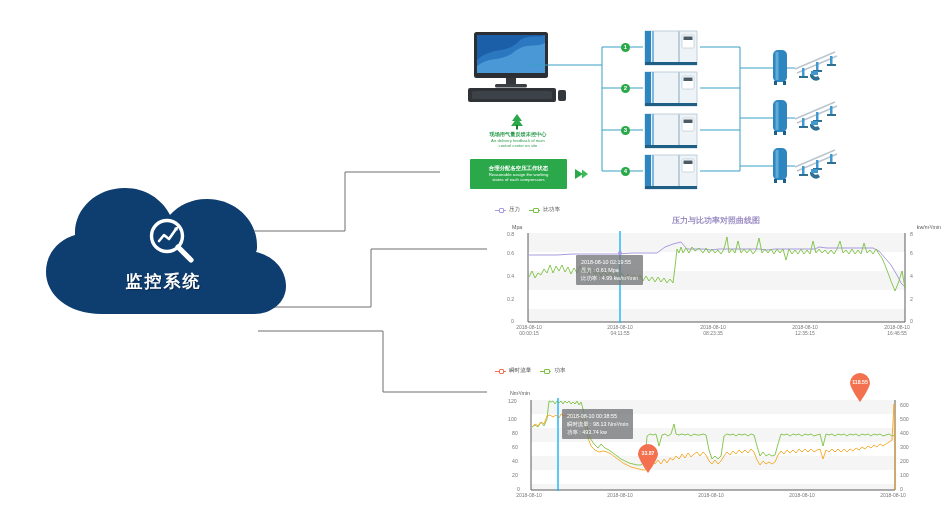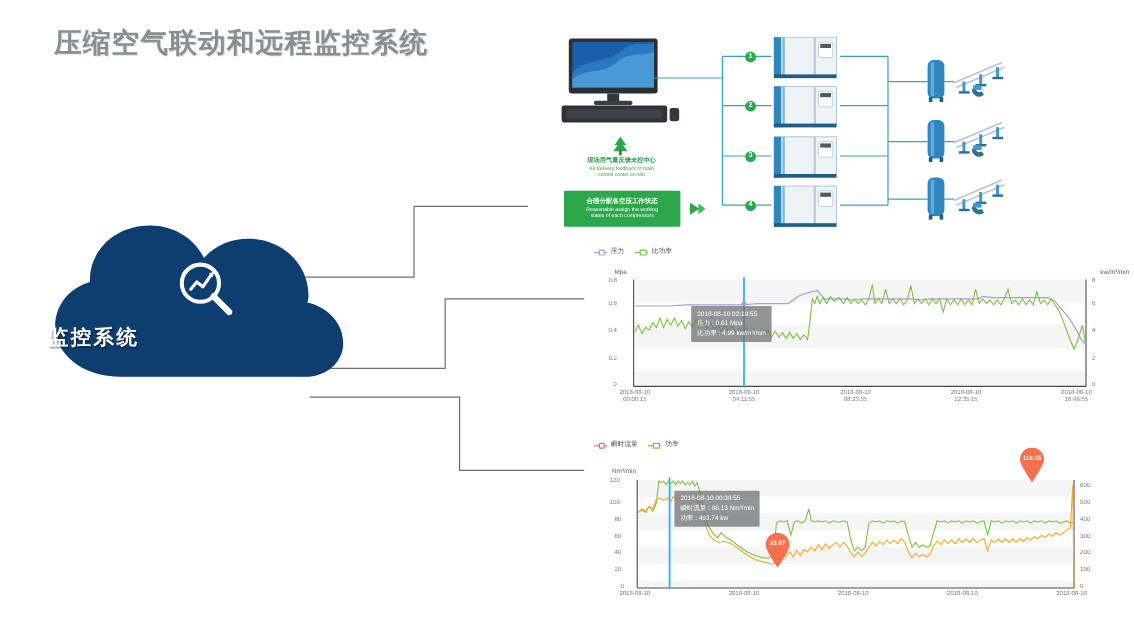--- a/index.html
+++ b/index.html
@@ -19,21 +19,21 @@
     text-shadow: 1px 1px 0 rgba(0,0,0,.12);
     white-space: nowrap;
   }
 
   
   .cloud-wrap { position: absolute; left: 40px; top: 178px; width: 255px; height: 145px; }
   .cloud-shadow { position:absolute; left:4px; top:6px; width:251px; height:139px; }
   .cloud-svg { position: absolute; left: 0; top: 0; }
   .cloud-label {
     position: absolute; left: 0; top: 92px; width: 247px;
-    color: #ffffff;
+    text-align: center; color: #ffffff;
     font-size: 17px; font-weight: bold; letter-spacing: 2px;
     text-shadow: 1px 1px 1px rgba(0,0,0,.35);
   }
   .cloud-icon { position: absolute; left: 104px; top: 36px; width: 56px; height: 56px; }
 
   
   .connectors { position: absolute; left: 0; top: 0; }
 
   
   .panel-diagram { position: absolute; left: 440px; top: 18px; width: 505px; height: 185px; }
@@ -92,21 +92,20 @@
   .pin-val {
     position: absolute; width: 22px; text-align: center; top: 6px;
     font-size: 5.2px; color: #fff7f2; font-weight: bold;
   }
 </style>
 </head>
 <body>
 
 <div id="root">
 
-  <div class="page-title">压缩空气联动和远程监控系统</div>
 
   <svg class="connectors" width="945" height="529">
 
     <polyline points="237,231 345,231 345,172 440,172" fill="none" stroke="#6f6f6f" stroke-width="1"></polyline>
 
     <polyline points="270,307 371,307 371,249 487,249" fill="none" stroke="#6f6f6f" stroke-width="1"></polyline>
 
     <polyline points="258,331 383,331 383,392 487,392" fill="none" stroke="#6f6f6f" stroke-width="1"></polyline>
   </svg>
 
@@ -315,20 +314,21 @@
       <span class="lg-item" style="color:#a99be0">
         <i class="lg-mark"></i>
         <span style="color:#4a4a4a">压力</span>
       </span>
       <span class="lg-item" style="color:#7cc242">
         <i class="lg-mark"></i>
         <span style="color:#4a4a4a">比功率</span>
       </span>
     </div>
 
+    <div class="chart-title" style="top:12px; color:#9b8ec4;">压力与比功率对照曲线图</div>
 
     <div class="axis-unit" style="left:25px; top:21px;">Mpa</div>
     <div class="axis-unit" style="right:4px; top:21px;">kw/m³/min</div>
 
     <svg style="position:absolute;left:0;top:0;" width="458" height="133" viewBox="0 0 458 133">
 
       <rect x="41" y="30" width="377" height="19" fill="#f5f5f5"></rect>
       <rect x="41" y="68" width="377" height="19" fill="#f5f5f5"></rect>
       <rect x="41" y="106" width="377" height="13" fill="#f5f5f5"></rect>
 

